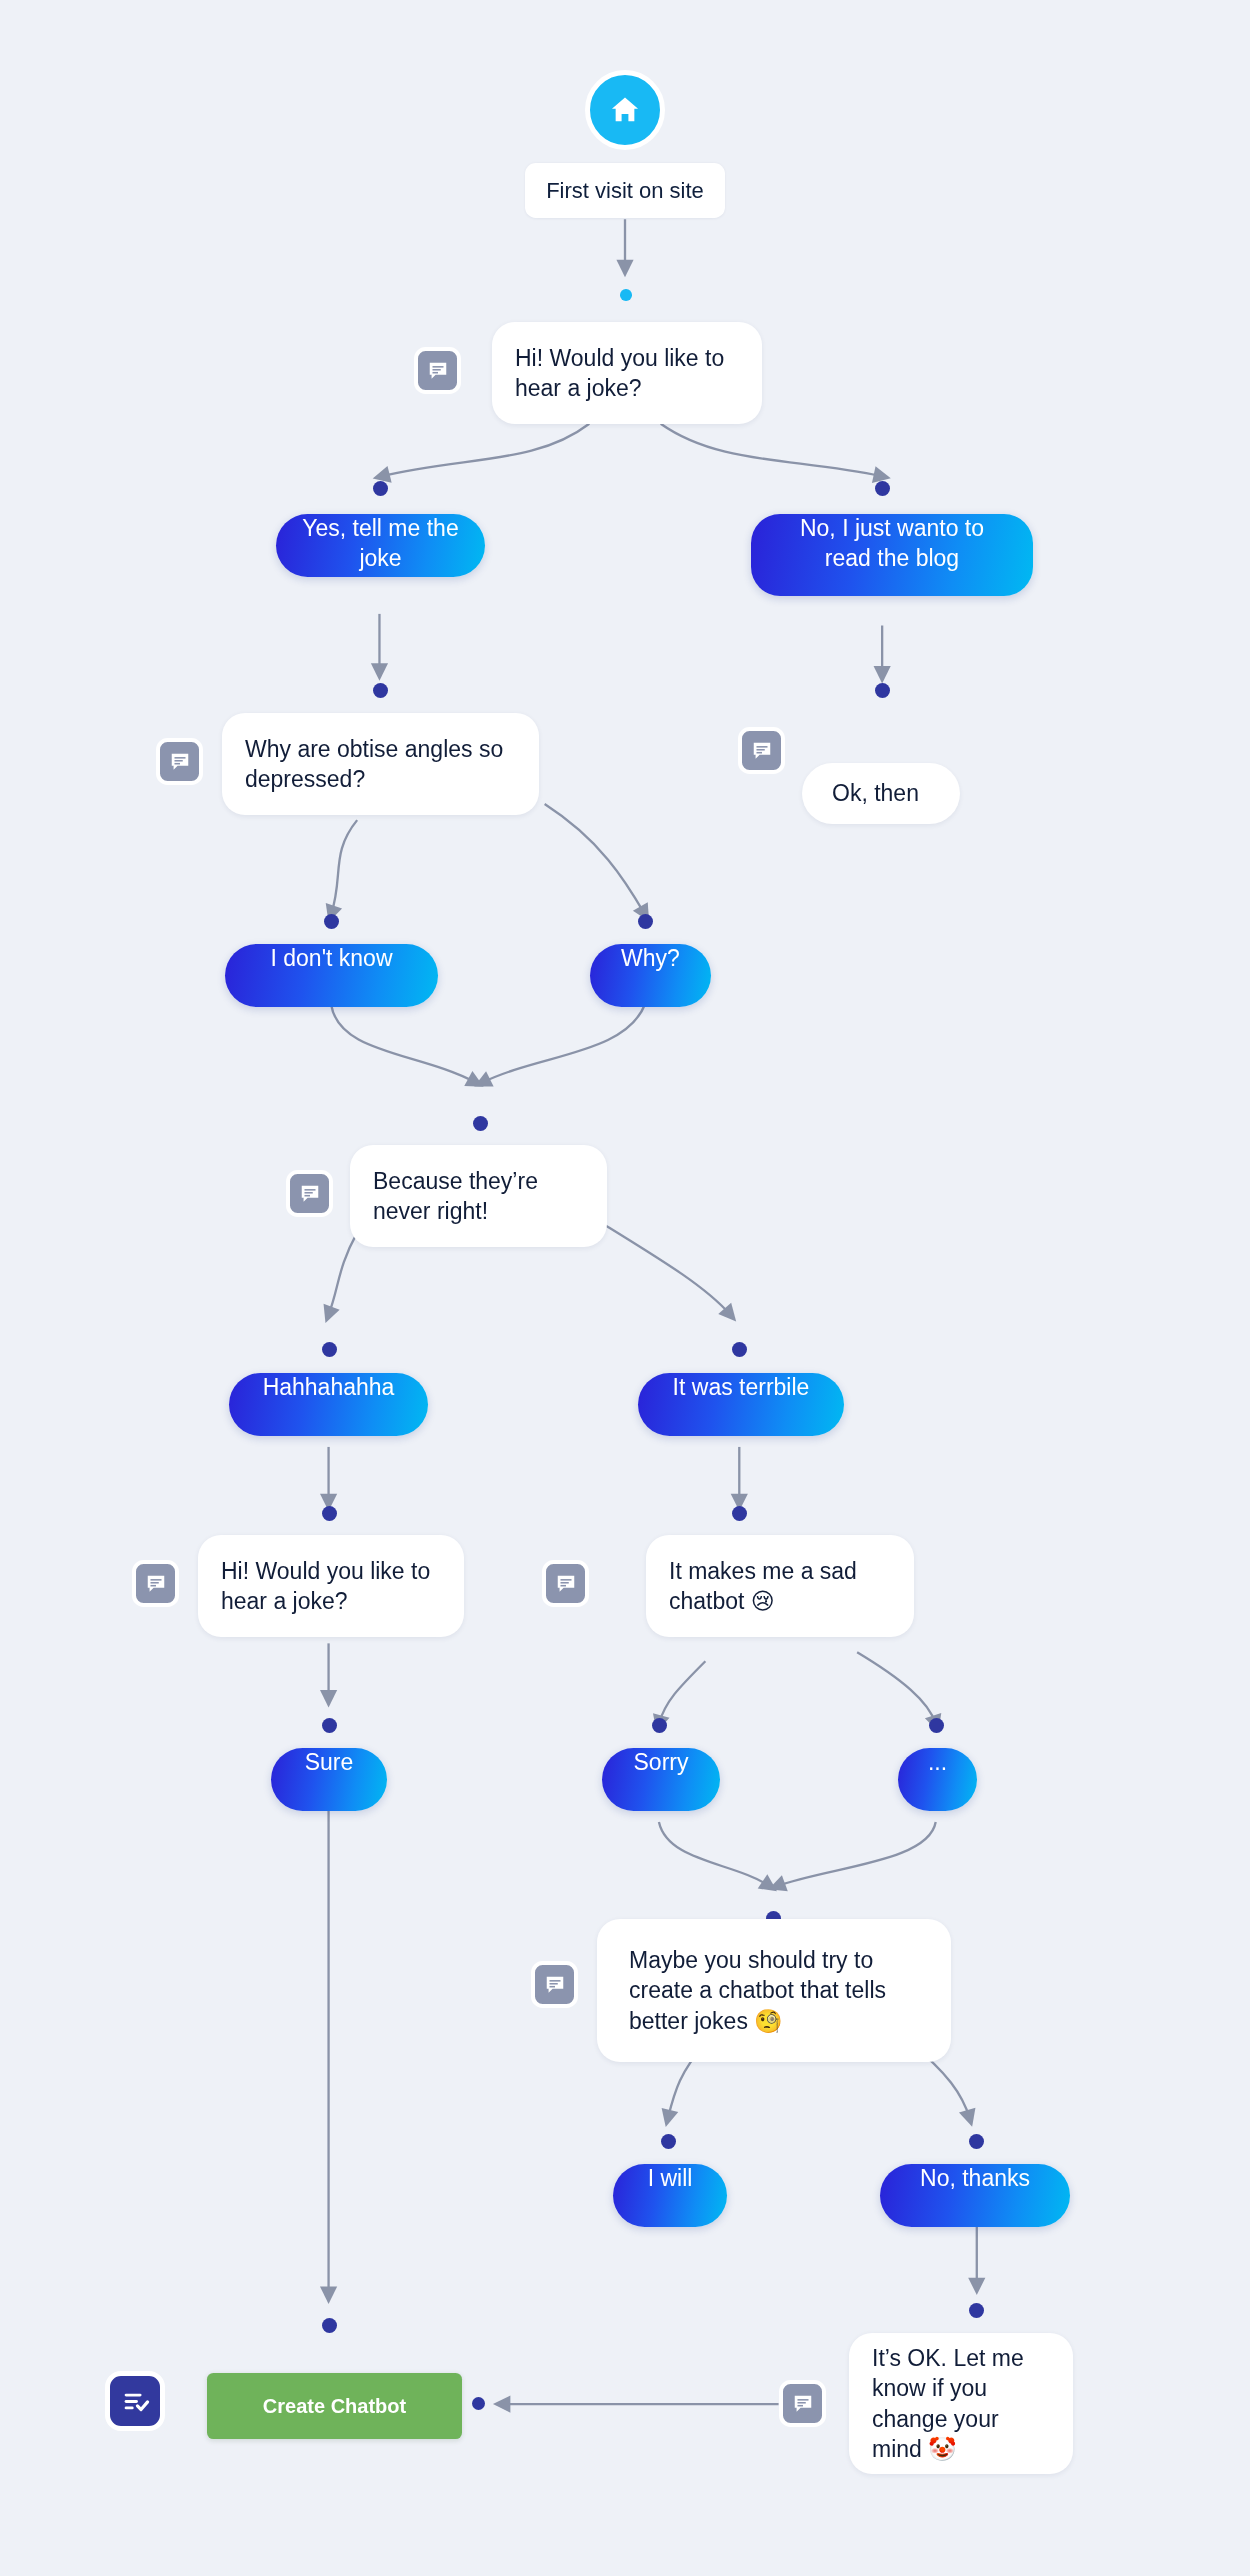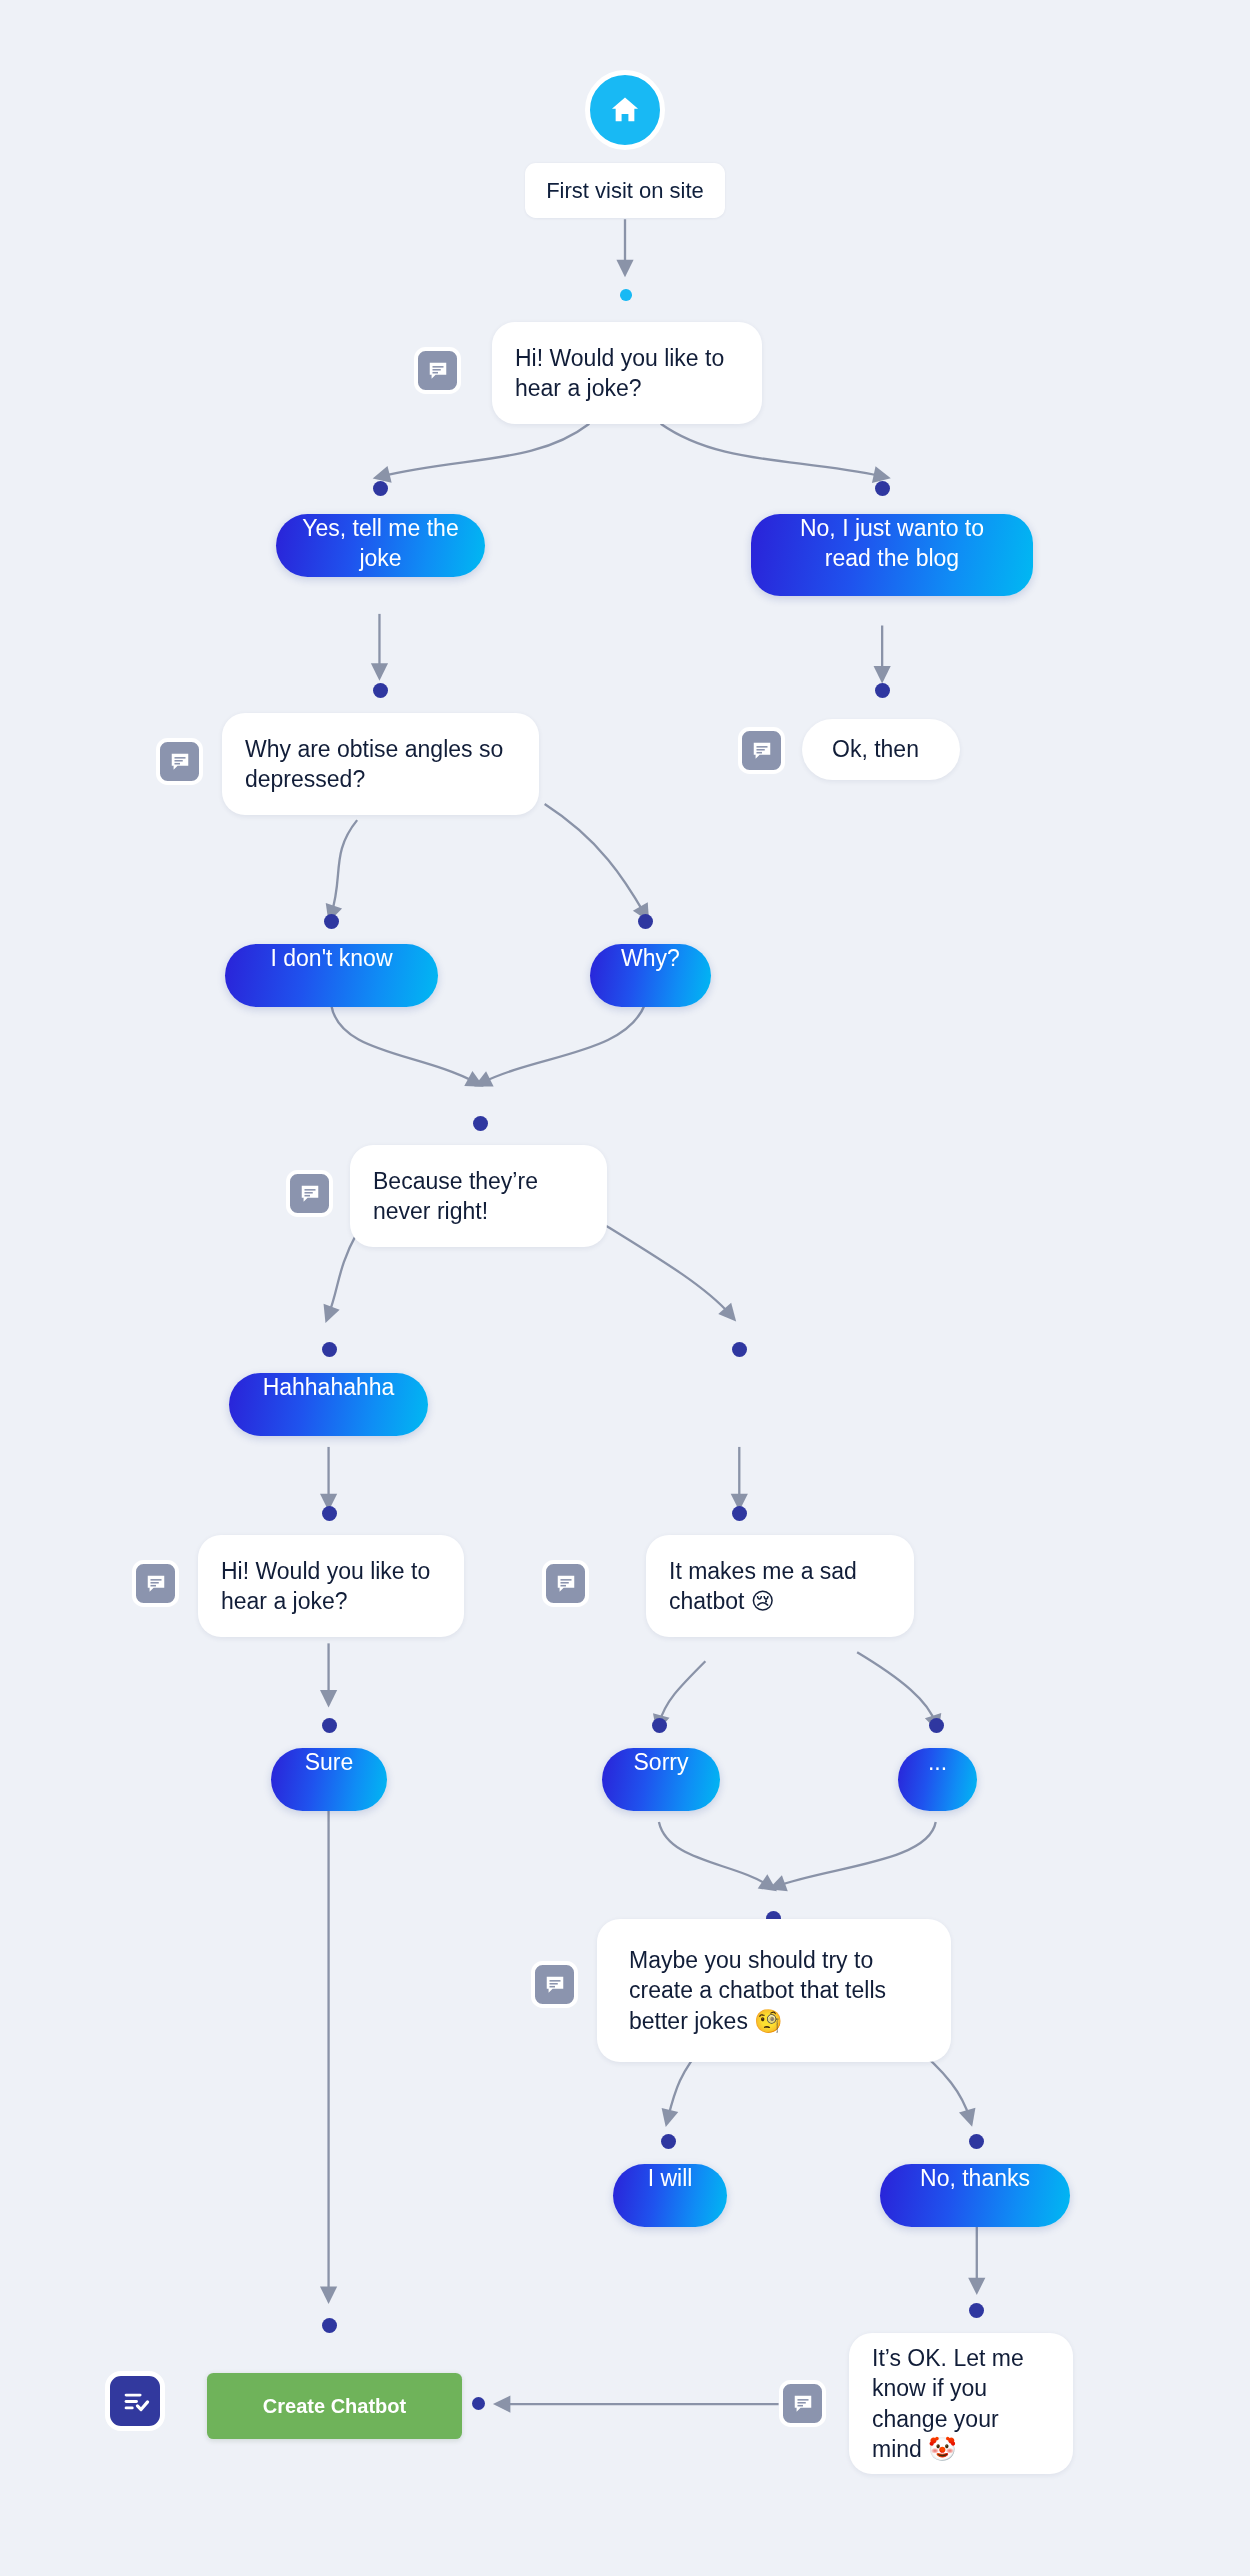--- a/index.html
+++ b/index.html
@@ -41,21 +41,21 @@
   .msg{
     background:#ffffff;
     color:#111d38;
     font-size:23px;
     line-height:1.32;
     padding:18px 23px;
     box-shadow:0 1.8px 5.4px rgba(25,45,90,.07);
     box-sizing:border-box;
     display:flex;align-items:center;
   }
-  .msg.one-line{border-radius:892px;padding:26px 30px;}
+  .msg.one-line{border-radius:892px;padding:26px 30px;margin-top:44px;}
   .msg.multi{border-radius:23px;}
 
   
   .chat-icon{
     width:39px;height:39px;border-radius:11.6px;
     background:#8b94ae;
     border:4.5px solid #ffffff;
     display:flex;align-items:center;justify-content:center;
     box-sizing:content-box;
   }
@@ -246,20 +246,23 @@
   <div class="node msg multi" style="left:350px;top:1145px;width:257px;height:102px;">
     <span>Because they’re never right!</span>
   </div>
 
   <div class="dot navy" style="left:322px;top:1342px;width:15px;height:15px;"></div>
   <div class="node btn" style="left:229px;top:1373px;width:199px;height:63px;">
     <span>Hahhahahha</span>
   </div>
 
   <div class="dot navy" style="left:732px;top:1342px;width:15px;height:15px;"></div>
+  <div class="node btn" style="left:638px;top:1373px;width:206px;height:63px;">
+    <span>It was terrbile</span>
+  </div>
 
   <div class="dot navy" style="left:322px;top:1506px;width:15px;height:15px;"></div>
   <div class="node chat-icon" style="left:132px;top:1560px;">
     <span>
       <svg viewBox="0 0 24 24" fill="#ffffff" aria-hidden="true">
         <path d="M3 3h18v13H9.4L5 20.4V16H3V3z"></path>
         <rect x="6" y="6.6" width="12" height="1.7" fill="#8b94ae"></rect>
         <rect x="6" y="9.8" width="9" height="1.7" fill="#8b94ae"></rect>
         <rect x="6" y="13" width="6" height="1.7" fill="#8b94ae"></rect>
       </svg>

